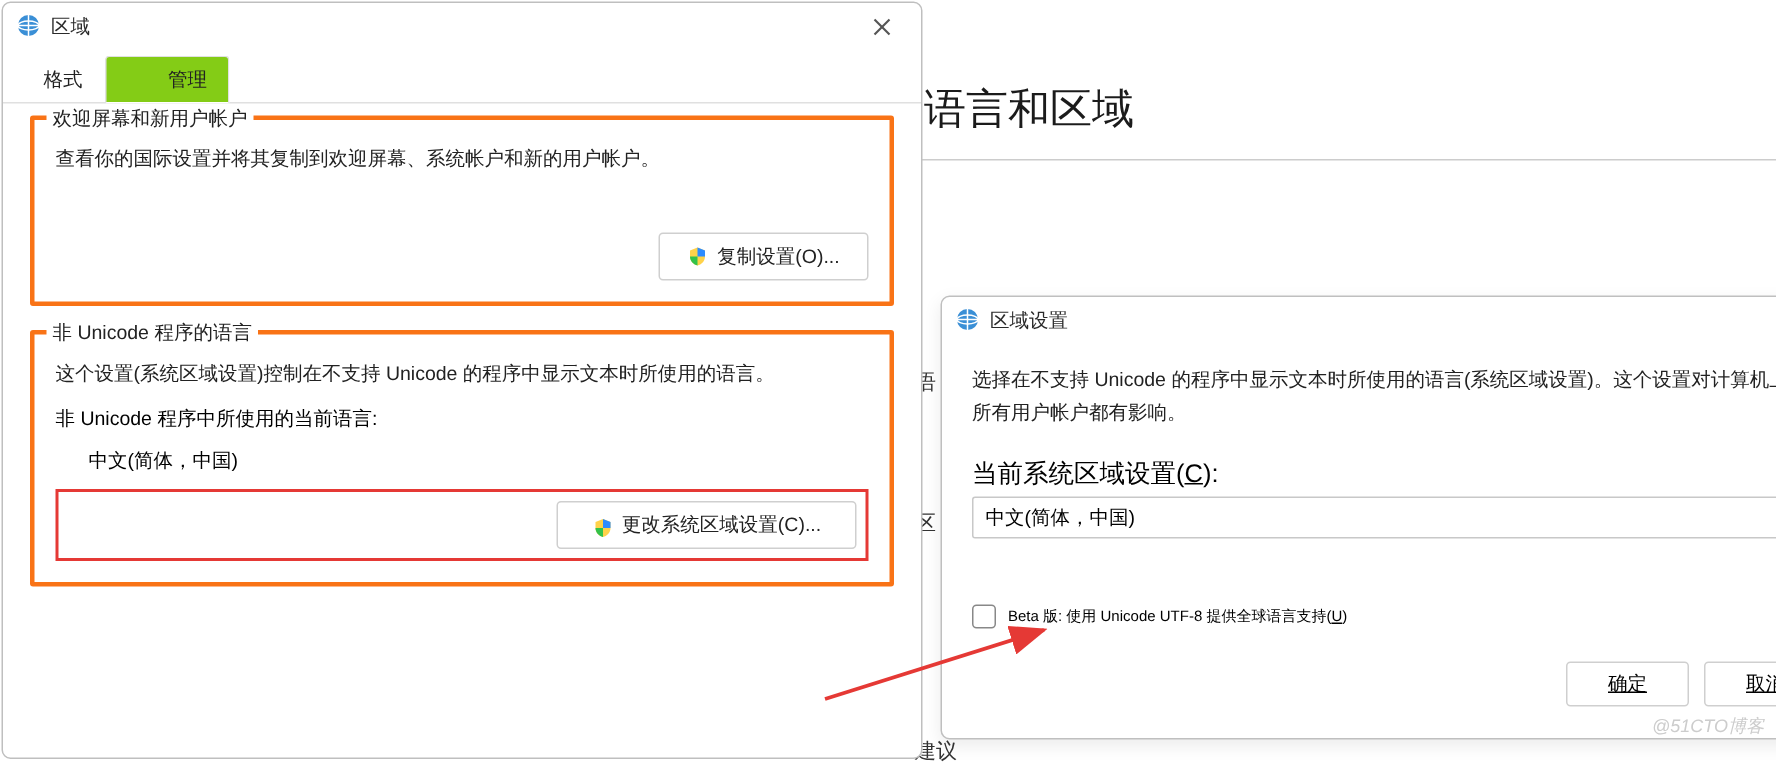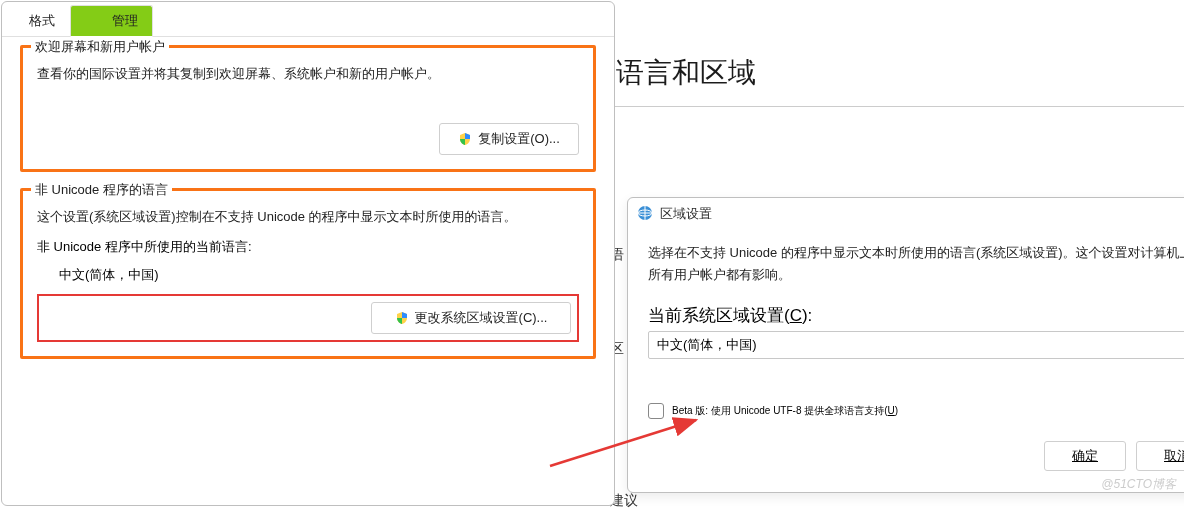--- a/index.html
+++ b/index.html
@@ -216,20 +216,37 @@
 </head>
 <body>
 
 <div class="bg-title">语言和区域</div>
 <div class="bg-line"></div>
 <div class="bg-text" style="top:246px">语</div>
 <div class="bg-text" style="top:340px">区</div>
 <div class="bg-text" style="top:492px">建议</div>
 
 <div class="region-dialog">
+  <div class="titlebar">
+    <span class="globe-icon">
+      <svg width="18" height="18" viewBox="0 0 18 18">
+          <circle cx="9" cy="9" r="7" fill="#3a8fd6"></circle>
+          <ellipse cx="9" cy="9" rx="7" ry="3" fill="none" stroke="#fff" stroke-width="1"></ellipse>
+          <line x1="2" y1="9" x2="16" y2="9" stroke="#fff" stroke-width="1"></line>
+          <line x1="9" y1="2" x2="9" y2="16" stroke="#fff" stroke-width="1"></line>
+        </svg>
+    </span>
+    <span class="title">区域</span>
+    <div class="close-btn">
+      <svg width="12" height="12" viewBox="0 0 12 12">
+          <line x1="1" y1="1" x2="11" y2="11" stroke="#555" stroke-width="1.4"></line>
+          <line x1="11" y1="1" x2="1" y2="11" stroke="#555" stroke-width="1.4"></line>
+        </svg>
+    </div>
+  </div>
 
   <div class="tabs">
     <div class="tab">格式</div>
     <div class="tab active">管理</div>
   </div>
 
   <div class="dialog-body">
     <div class="group">
       <div class="group-title">欢迎屏幕和新用户帐户</div>
       <div class="group-text">查看你的国际设置并将其复制到欢迎屏幕、系统帐户和新的用户帐户。</div>
@@ -246,21 +263,21 @@
         </div>
       </div>
     </div>
 
     <div class="group">
       <div class="group-title">非 Unicode 程序的语言</div>
       <div class="group-text tight">这个设置(系统区域设置)控制在不支持 Unicode 的程序中显示文本时所使用的语言。</div>
       <div class="cur-lang-label">非 Unicode 程序中所使用的当前语言:</div>
       <div class="cur-lang-value">中文(简体，中国)</div>
       <div class="red-box">
-        <div class="win-btn" style="min-width:200px;">
+        <div class="win-btn" style="min-width:200px;align-items:flex-end;">
           <span class="shield">
             <svg width="14" height="14" viewBox="0 0 14 14">
                 <path d="M7 1 L12 3 V7 C12 10 9.5 12.5 7 13 C4.5 12.5 2 10 2 7 V3 Z" fill="#ffd24a"></path>
                 <path d="M7 1 L12 3 V7 L7 7 Z" fill="#2d8cff"></path>
                 <path d="M7 7 L7 13 C4.5 12.5 2 10 2 7 Z" fill="#33c24a"></path>
               </svg>
           </span>
           <span>更改系统区域设置(C)...</span>
         </div>
       </div>

